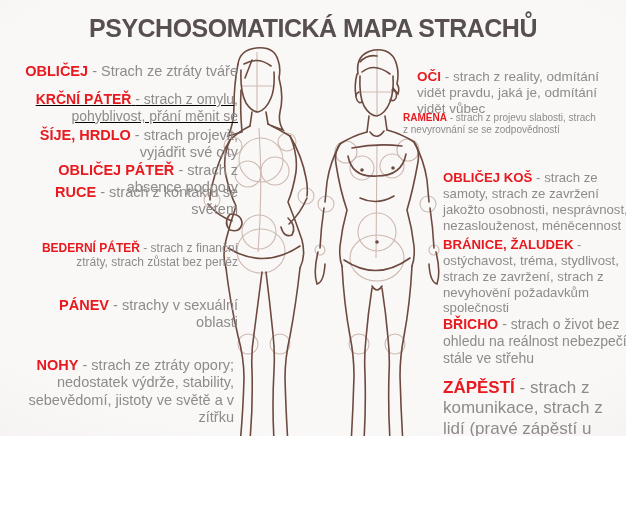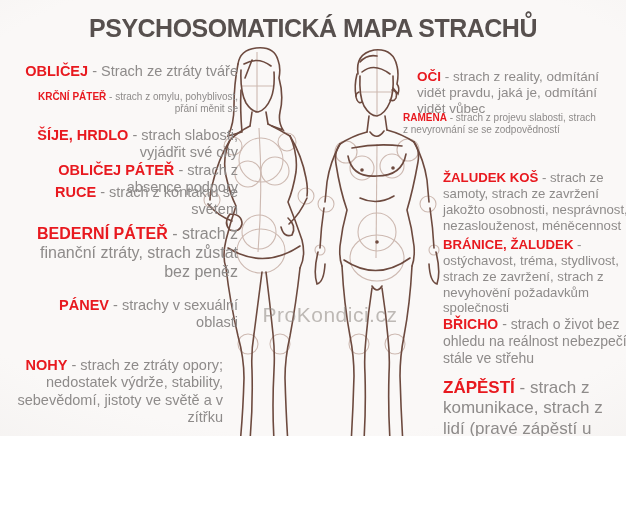--- a/index.html
+++ b/index.html
@@ -18,27 +18,27 @@
     transform:scaleX(0.96);
   }
   .figures{position:absolute;top:0;left:0;}
   .label{position:absolute;line-height:1.2;}
   .label .term{color:#e8191f;font-weight:bold;text-align:center;}
   .label .desc{color:#8e8b8a;margin-top:12px;}
   .col-left .label{text-align:right;}
   .col-right .label{text-align:left;}
   
   .pos-l0{top:63px;  right:388px;width:250px;font-size:14.5px;}
-  .pos-l1{top:91px;  right:388px;width:215px;font-size:10px;}
+  .pos-l1{top:91px;  right:388px;width:215px;font-size:14px;text-decoration:underline;}
   .pos-l2{top:127px; right:388px;width:215px;font-size:14.5px;}
   .pos-l3{top:162px; right:388px;width:185px;font-size:14.5px;}
   .pos-l4{top:184px; right:388px;width:195px;font-size:14.5px;}
-  .pos-l5{top:224px; right:388px;width:218px;font-size:16px;}
+  .pos-l5{top:241px; right:388px;width:218px;font-size:12px;}
   .pos-l6{top:297px; right:388px;width:195px;font-size:14.5px;}
-  .pos-l7{top:357px; right:403px;width:218px;font-size:14.5px;}
+  .pos-l7{top:357px; right:392px;width:218px;font-size:14.5px;}
   
   .pos-r0{top:69px;  left:417px;width:202px;font-size:13.5px;}
   .pos-r1{top:112px; left:403px;width:200px;font-size:10px;}
   .pos-r2{top:170px; left:443px;width:200px;font-size:13.2px;}
   .pos-r3{top:237px; left:443px;width:188px;font-size:13.2px;}
   .pos-r4{top:316px; left:443px;width:192px;font-size:14px;}
   .pos-r5{top:378px; left:443px;width:162px;font-size:17px;}
   .watermark{
     position:absolute;top:303px;left:235px;width:190px;
     text-align:center;font-size:21px;color:#8d8680;opacity:0.55;
@@ -141,32 +141,31 @@
       <circle cx="393" cy="168" r="1" fill="#6d4a3f"></circle>
       <circle cx="377" cy="242" r="1" fill="#6d4a3f"></circle>
     </g>
   </svg>
 
   <div class="title">PSYCHOSOMATICKÁ MAPA STRACHŮ</div>
 
   <div class="col-left">
     <div class="label pos-l0"><span class="term">OBLIČEJ</span> <span class="desc">- Strach ze ztráty tváře</span></div>
     <div class="label pos-l1"><span class="term">KRČNÍ PÁTEŘ</span> <span class="desc">- strach z omylu, pohyblivost, přání měnit se</span></div>
-    <div class="label pos-l2"><span class="term">ŠÍJE, HRDLO</span> <span class="desc">- strach slabosti, vyjádřit své city</span></div>
+    <div class="label pos-l2"><span class="term">ŠÍJE, HRDLO</span> <span class="desc">- strach projevit, vyjádřit své city</span></div>
     <div class="label pos-l3"><span class="term">OBLIČEJ PÁTEŘ</span> <span class="desc">- strach z absence podpory</span></div>
     <div class="label pos-l4"><span class="term">RUCE</span> <span class="desc">- strach z kontaktu se světem</span></div>
     <div class="label pos-l5"><span class="term">BEDERNÍ PÁTEŘ</span> <span class="desc">- strach z finanční ztráty, strach zůstat bez peněz</span></div>
     <div class="label pos-l6"><span class="term">PÁNEV</span> <span class="desc">- strachy v sexuální oblasti</span></div>
     <div class="label pos-l7"><span class="term">NOHY</span> <span class="desc">- strach ze ztráty opory; nedostatek výdrže, stability, sebevědomí, jistoty ve světě a v zítřku</span></div>
   </div>
 
   <div class="col-right">
     <div class="label pos-r0"><span class="term">OČI</span> <span class="desc">- strach z reality, odmítání vidět pravdu, jaká je, odmítání vidět vůbec</span></div>
     <div class="label pos-r1"><span class="term">RAMENA</span> <span class="desc">- strach z projevu slabosti, strach z nevyrovnání se se zodpovědností</span></div>
-    <div class="label pos-r2"><span class="term">ŽALUDEK KOŠ</span> <span class="desc">- strach ze samoty, strach ze zavržení jakožto osobnosti, nesprávnost, nezaslouženost, méněcennost</span></div>
+    <div class="label pos-r2"><span class="term">OBLIČEJ KOŠ</span> <span class="desc">- strach ze samoty, strach ze zavržení jakožto osobnosti, nesprávnost, nezaslouženost, méněcennost</span></div>
     <div class="label pos-r3"><span class="term">BRÁNICE, ŽALUDEK</span> <span class="desc">- ostýchavost, tréma, stydlivost, strach ze zavržení, strach z nevyhovění požadavkům společnosti</span></div>
     <div class="label pos-r4"><span class="term">BŘICHO</span> <span class="desc">- strach o život bez ohledu na reálnost nebezpečí, stále ve střehu</span></div>
     <div class="label pos-r5"><span class="term">ZÁPĚSTÍ</span> <span class="desc">- strach z komunikace, strach z lidí (pravé zápěstí u mužů, levé u žen)</span></div>
   </div>
 
-  <div class="watermark">ProKondici.cz</div>
 
 </div>
 
 </body></html>

